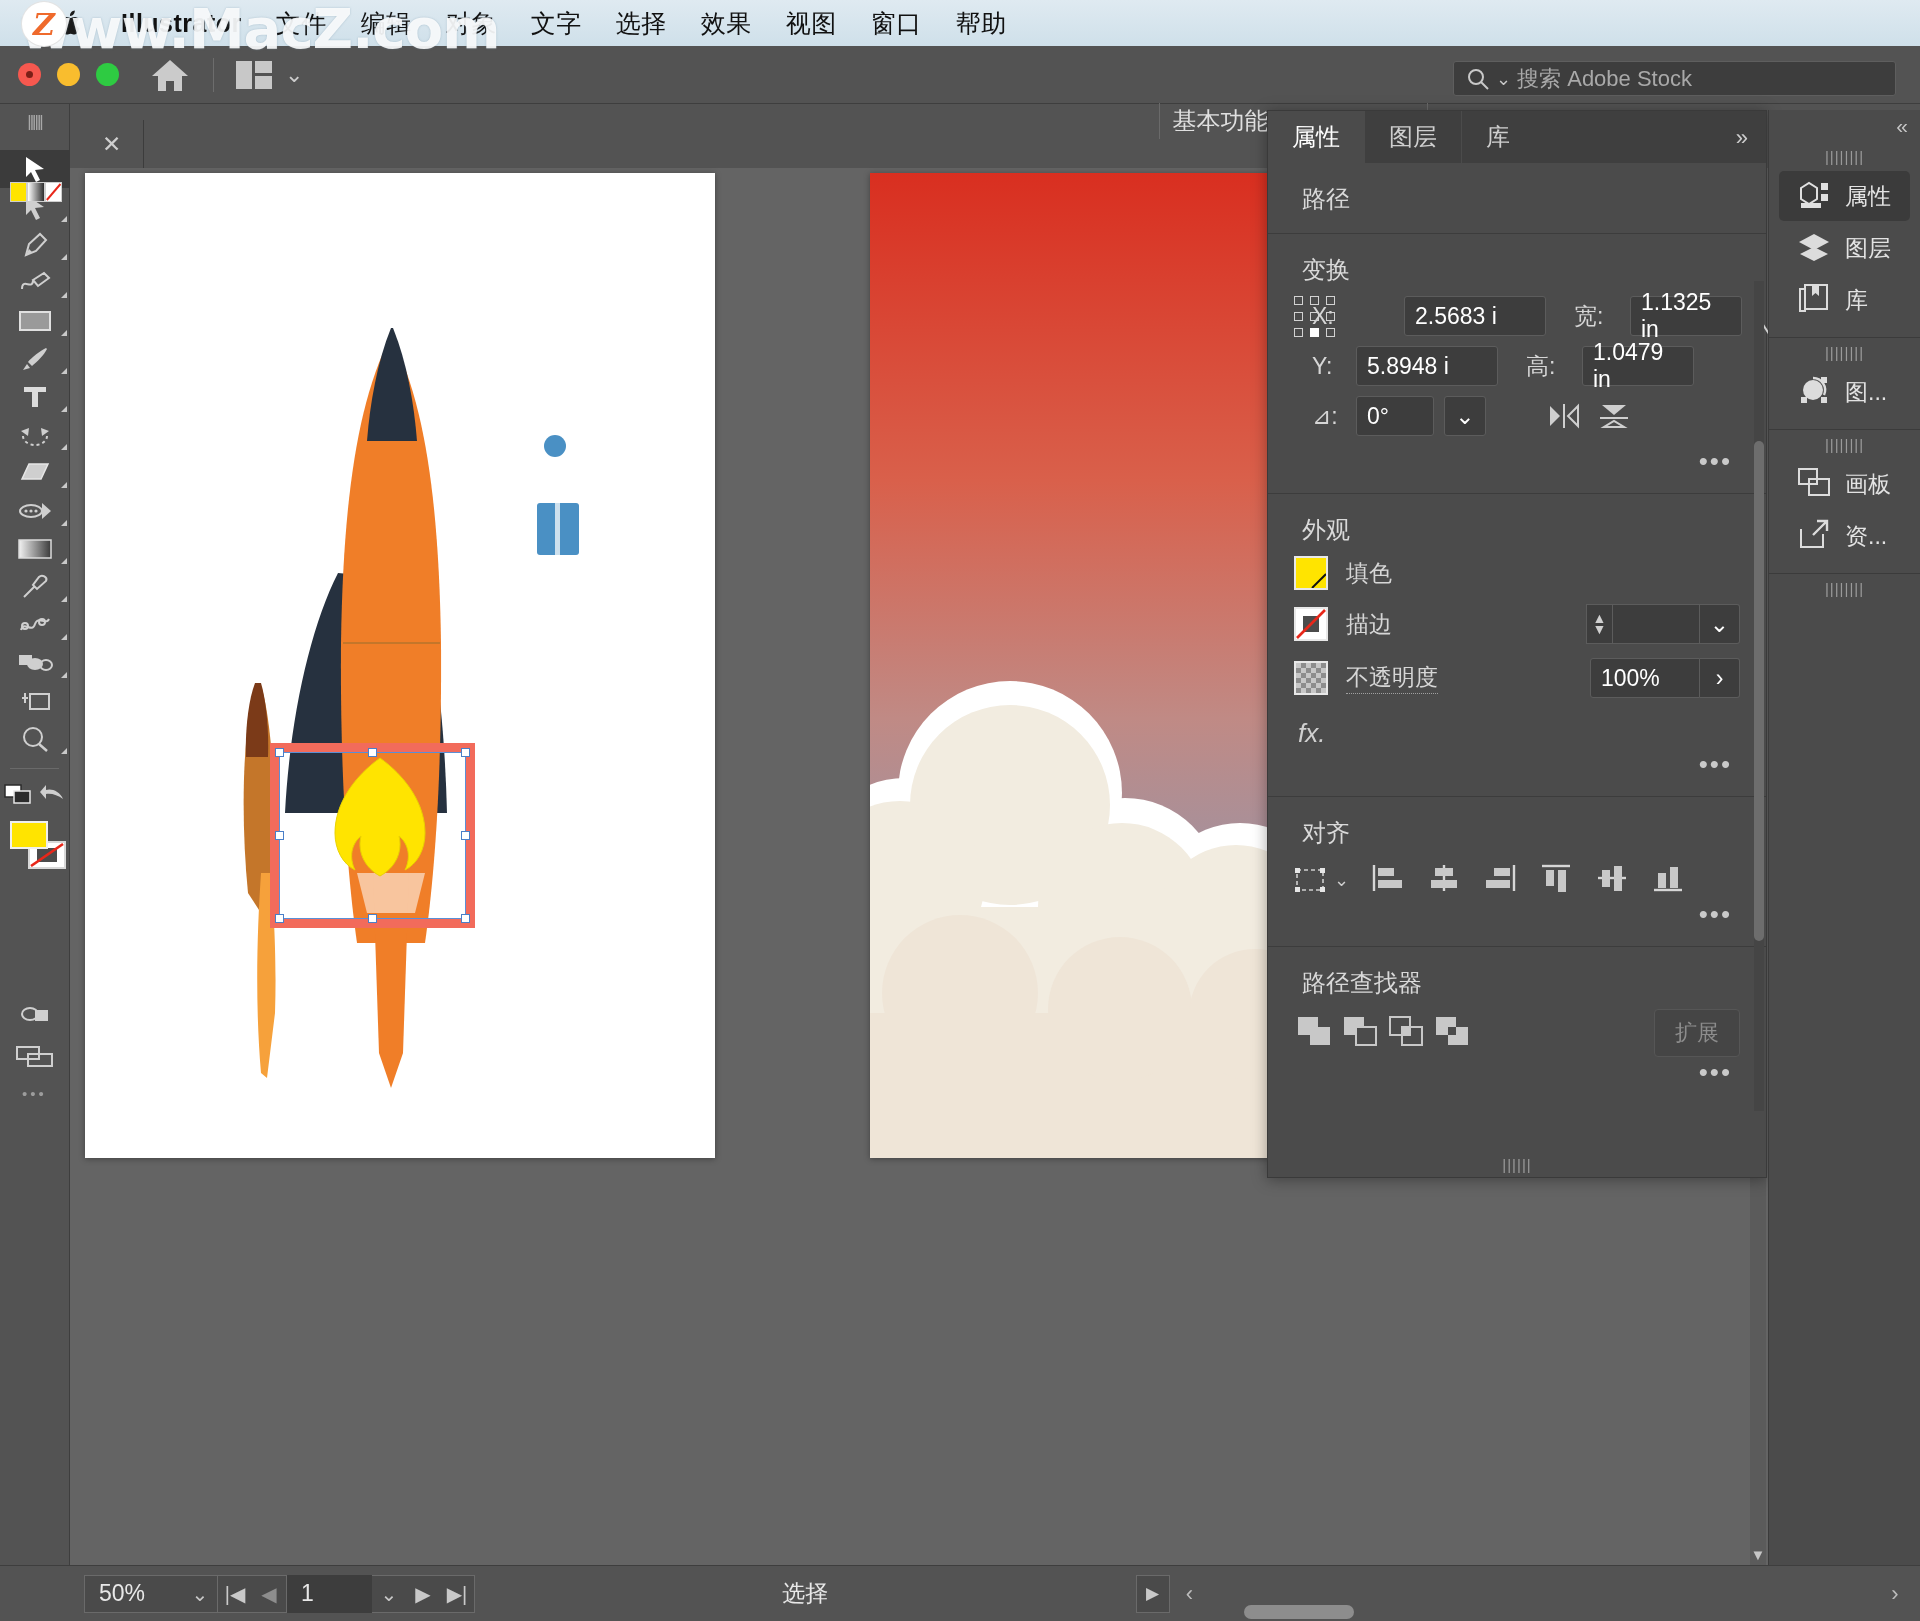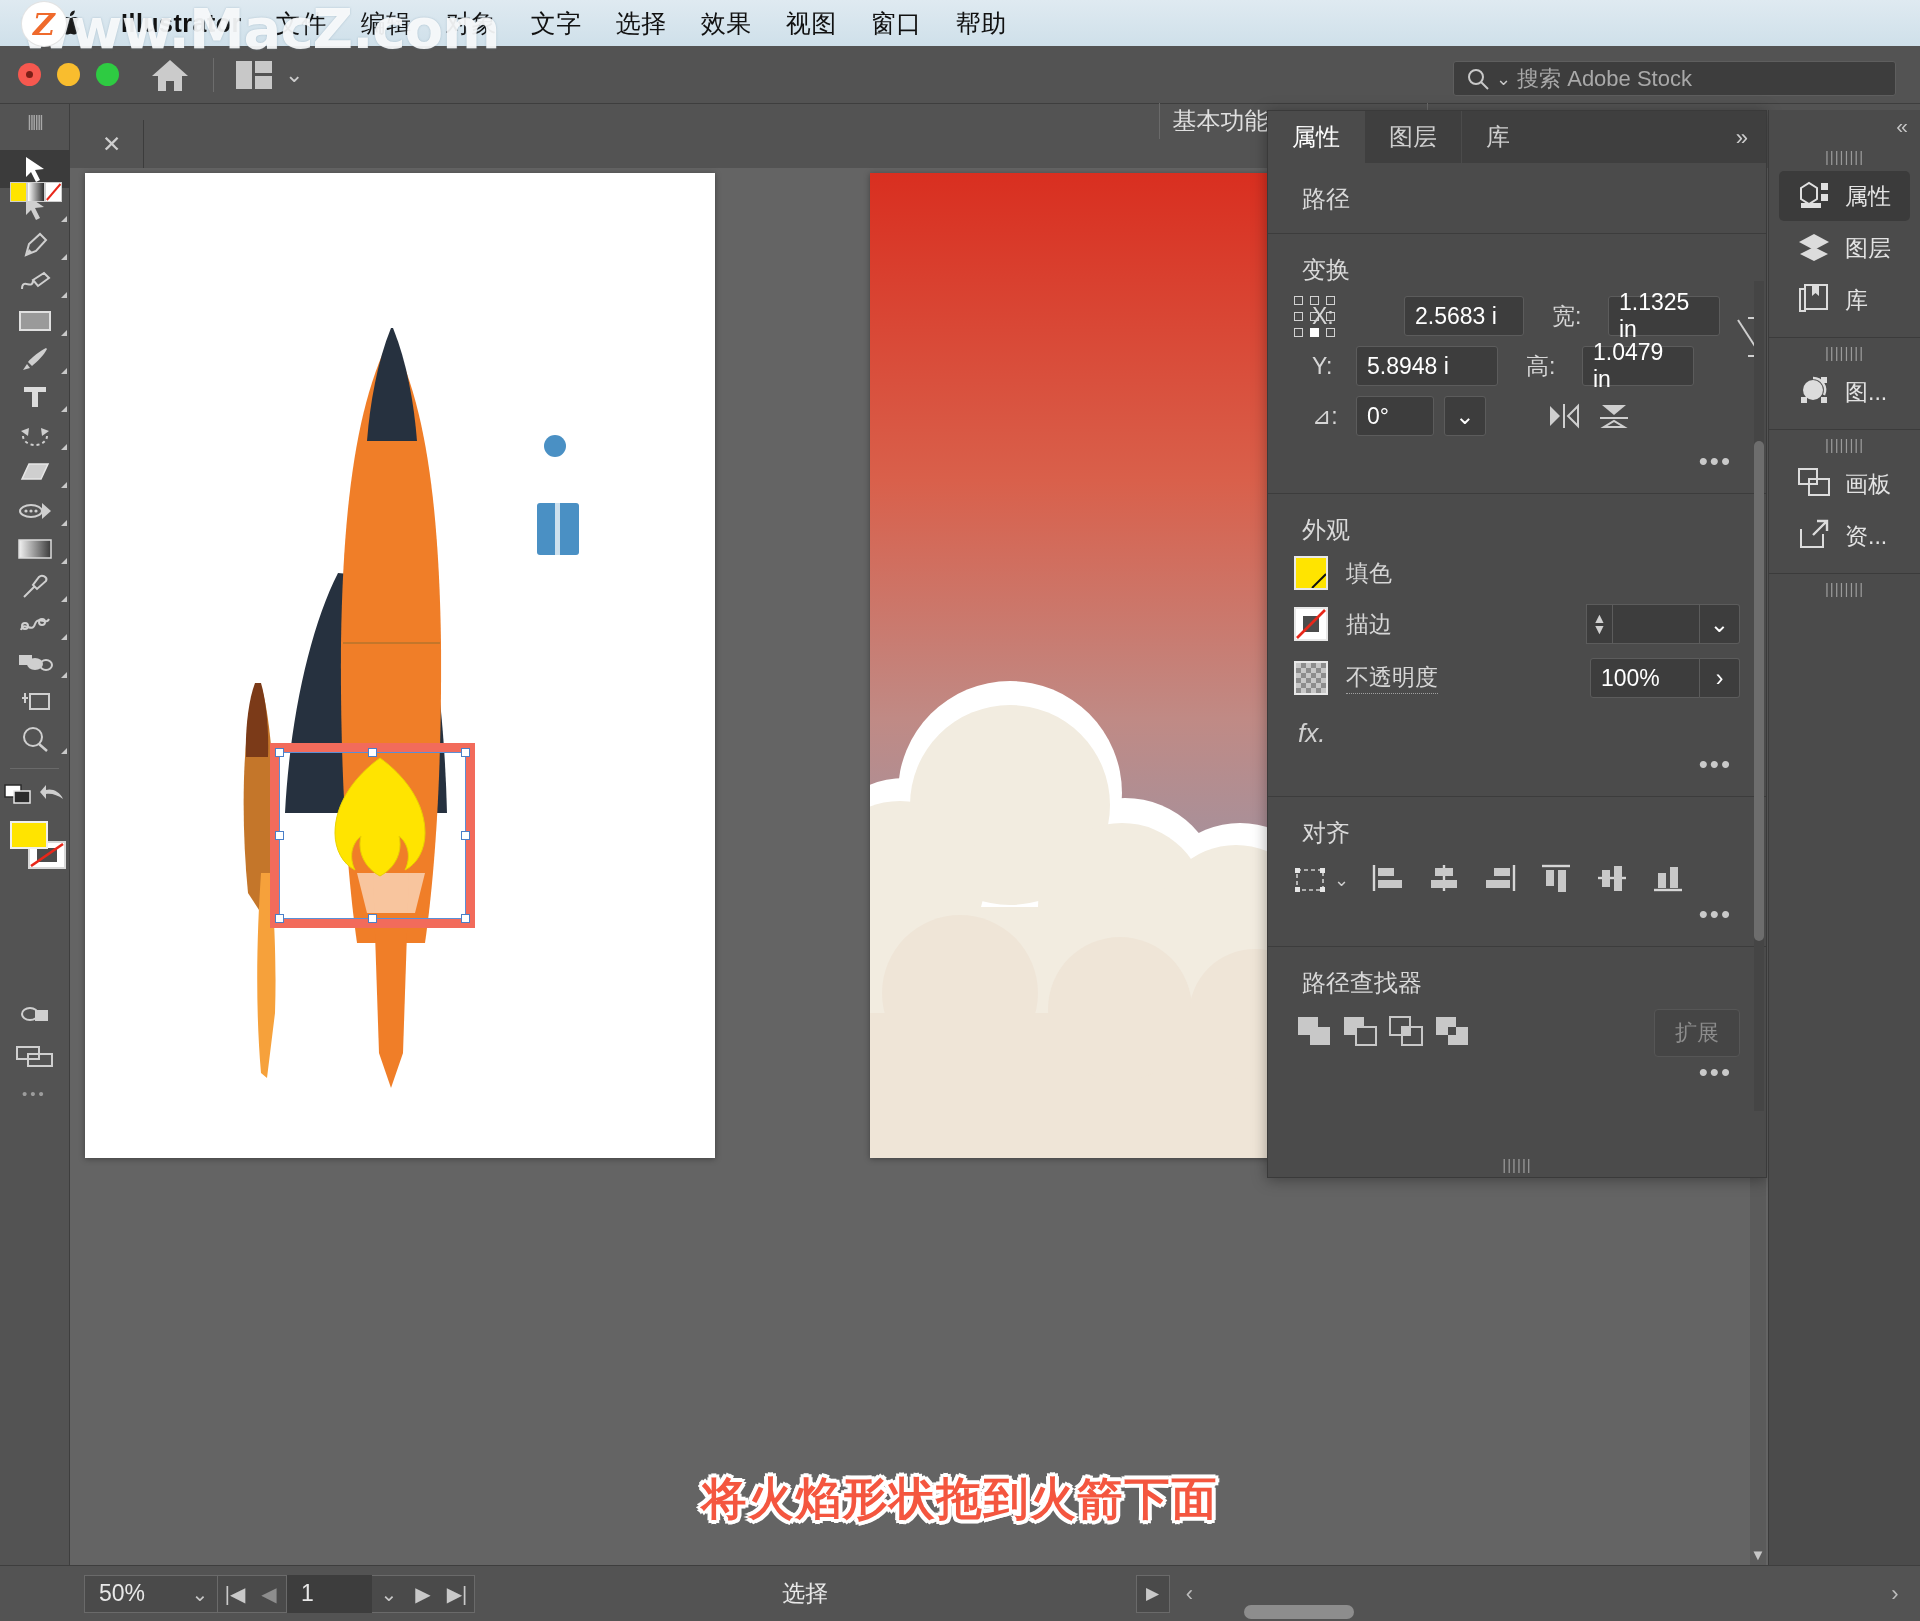--- a/index.html
+++ b/index.html
@@ -508,21 +508,20 @@
         </g>
       </svg>
     </div>
   </div>
 
   <div class="vscroll">
     <div class="ar" style="margin-top:2px;">▲</div>
     <div class="ar" style="position:absolute;bottom:2px;left:0;right:0;">▼</div>
   </div>
 
-  <div class="caption">将火焰形状拖到火箭下面</div>
 
   <div class="props">
     <div class="ptabs">
       <div class="ptab on">属性</div>
       <div class="ptab">图层</div>
       <div class="ptab">库</div>
       <div class="ptabchev">»</div>
     </div>
 
     <div class="psec" style="padding-bottom:8px;">
@@ -539,21 +538,21 @@
           <i style="left:0;top:16px;"></i>
             <i style="left:16px;top:16px;"></i>
             <i style="left:32px;top:16px;"></i>
           <i style="left:0;top:32px;"></i>
             <i class="f" style="left:16px;top:32px;"></i>
             <i style="left:32px;top:32px;"></i>
         </div>
         <div style="flex:1;">
           <div class="prow">
             <span class="plabel" style="width:34px;">X:</span>
-            <span class="pfield" style="width:120px;margin-left:48px;">2.5683 i</span>
+            <span class="pfield" style="width:142px;margin-left:48px;">2.5683 i</span>
             <span class="plabel" style="width:46px;margin-left:18px;">宽:</span>
             <span class="pfield" style="width:112px;">1.1325 in</span>
           </div>
           <div class="prow">
             <span class="plabel" style="width:34px;">Y:</span>
             <span class="pfield" style="width:142px;">5.8948 i</span>
             <span class="plabel" style="width:46px;margin-left:18px;">高:</span>
             <span class="pfield" style="width:112px;">1.0479 in</span>
           </div>
           <div class="prow">

